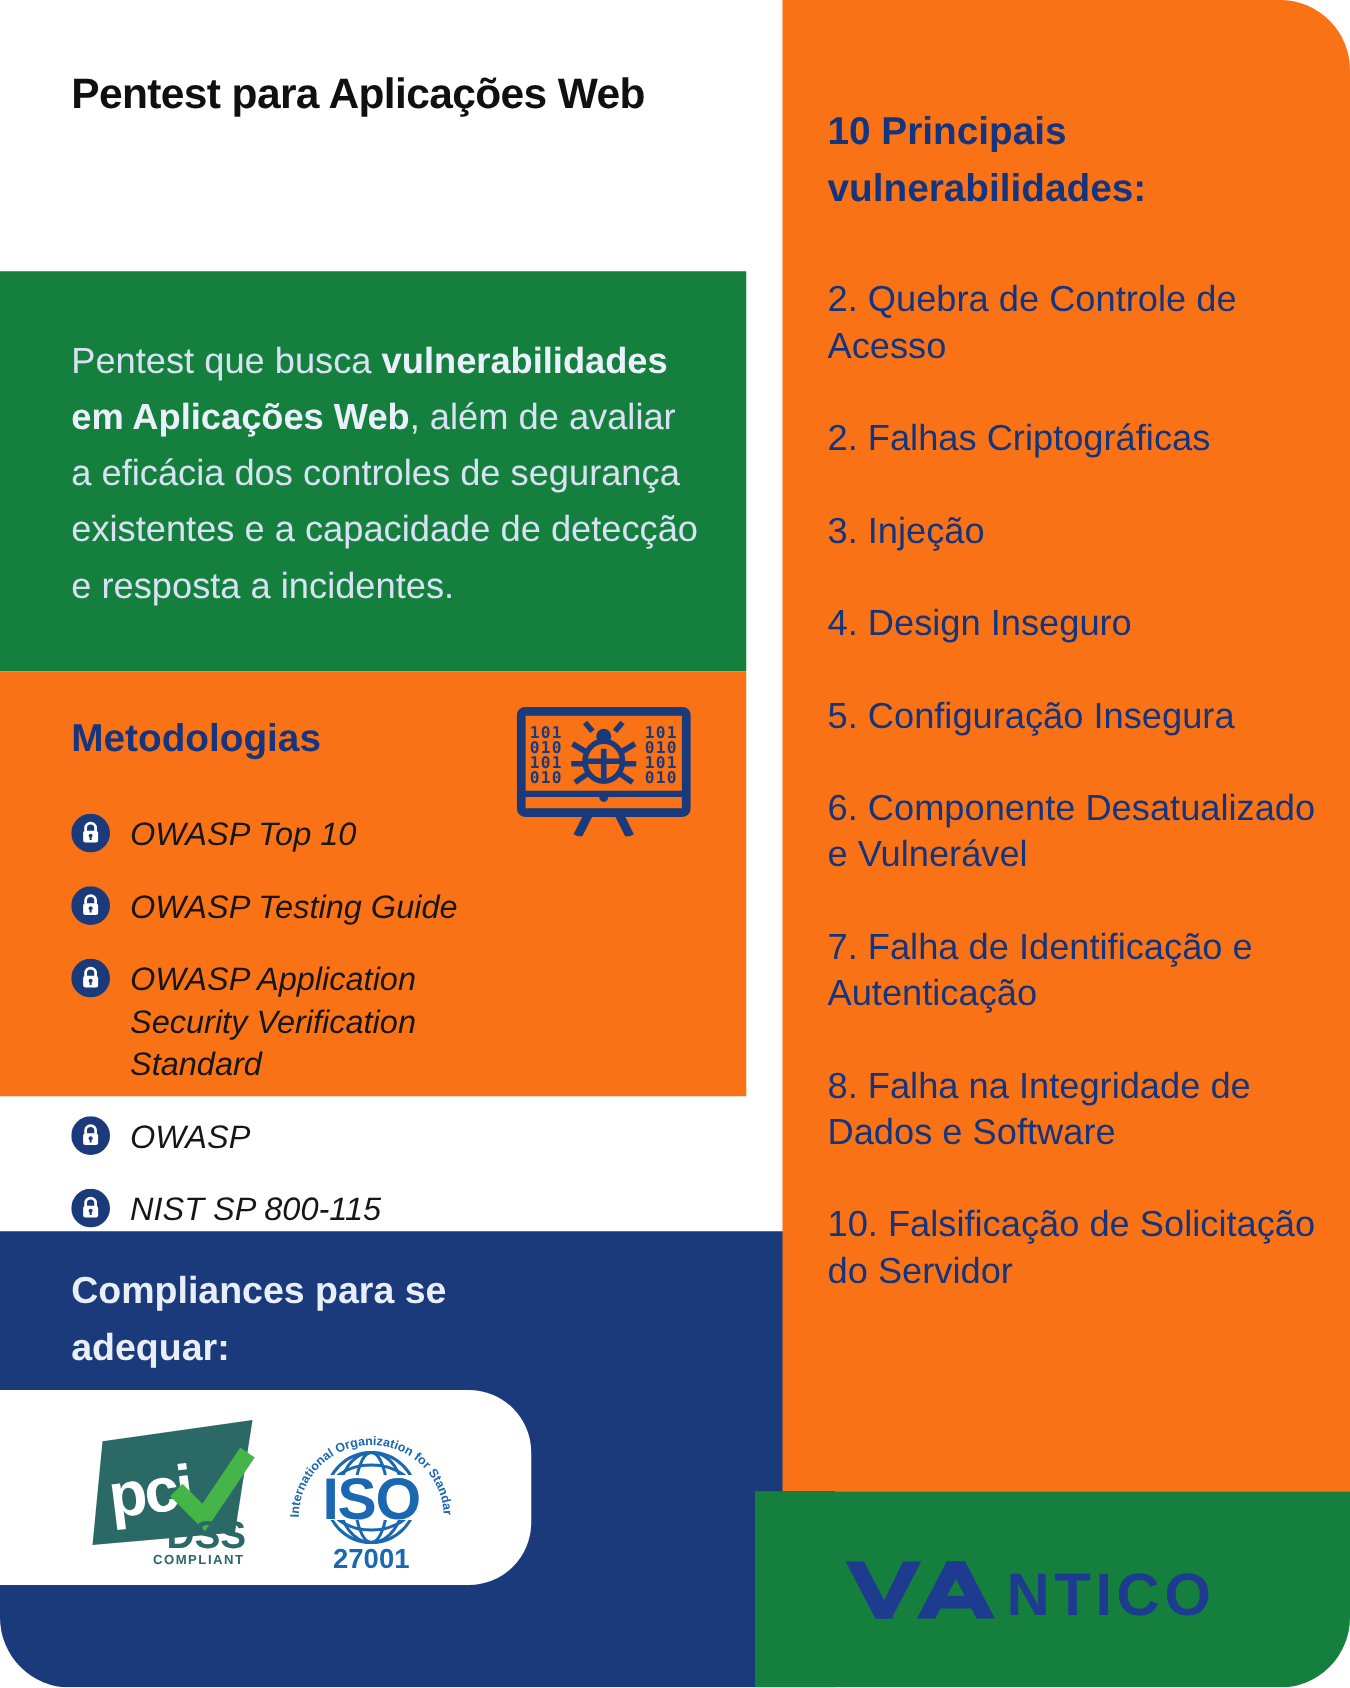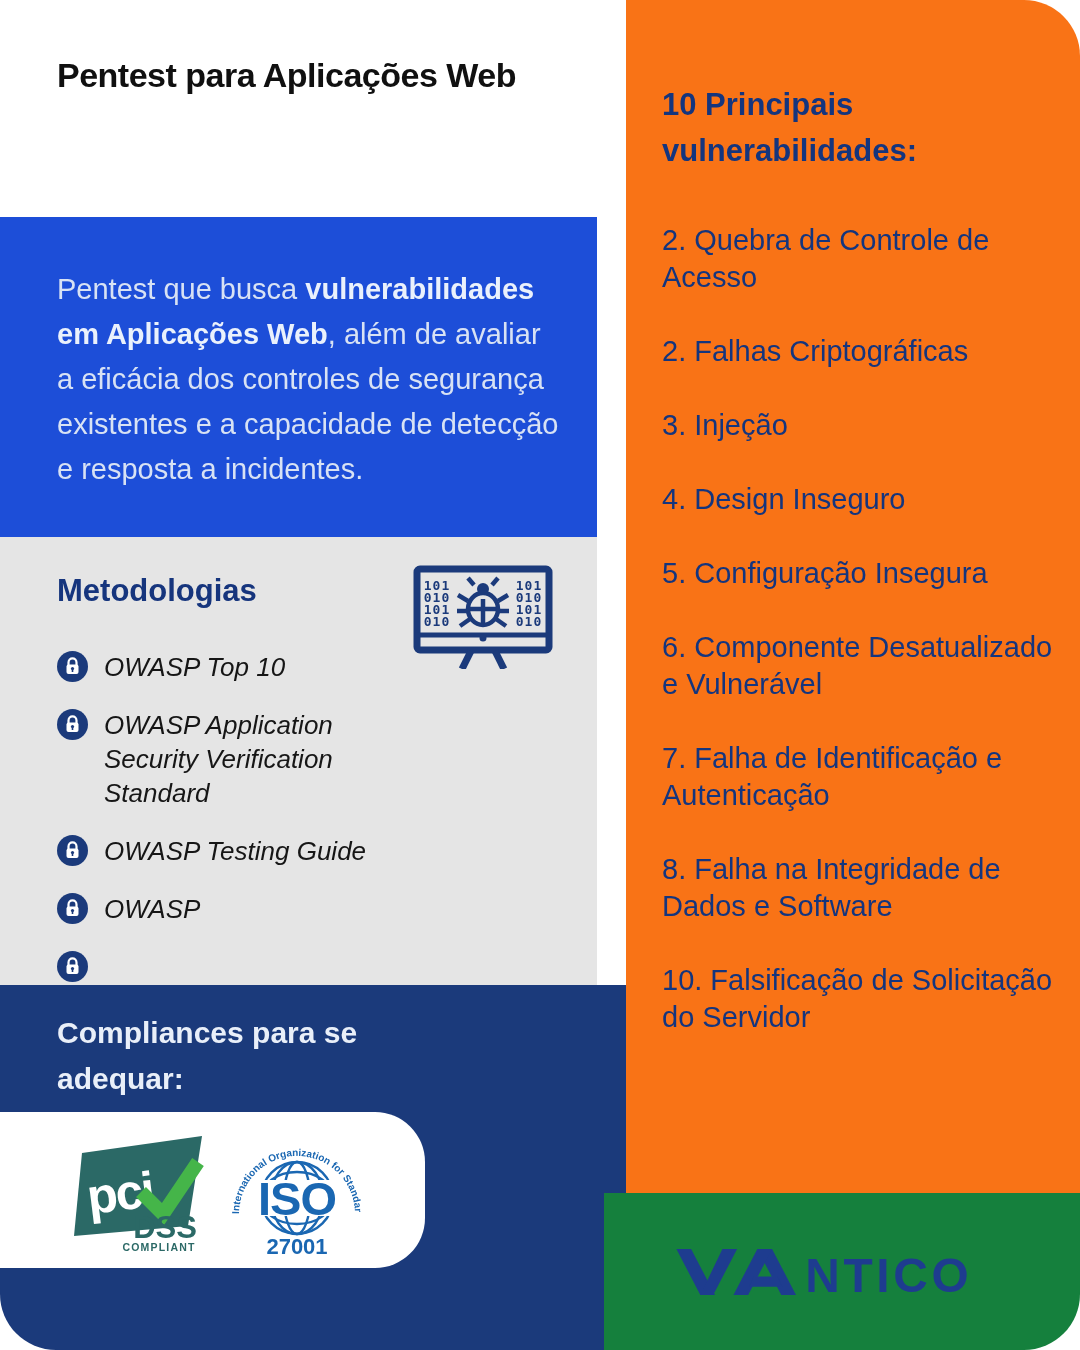--- a/index.html
+++ b/index.html
@@ -6,26 +6,26 @@
   .stage{width:1080px;height:1350px;position:relative;margin:0 auto;
          font-family:"Liberation Sans",sans-serif;}
   .card{position:absolute;inset:0;background:#ffffff;border-radius:56px;overflow:hidden;}
 
   
   .left-col{position:absolute;left:0;top:0;width:597px;height:1350px;background:#ffffff;}
 
   .main-title{position:absolute;left:57px;top:48px;width:500px;
               font-size:34px;line-height:54px;font-weight:700;color:#101010;letter-spacing:-.5px;}
 
-  .desc-box{position:absolute;left:0;top:217px;width:597px;height:320px;background:#1d4ed8;box-sizing:border-box;
+  .desc-box{position:absolute;left:0;top:217px;width:597px;height:320px;background:#15803d;box-sizing:border-box;
             padding:50px 38px 0 57px;}
   .desc-text{font-size:29px;line-height:45px;color:#D8E2F4;font-weight:400;}
   .desc-text b{color:#EAF1FC;font-weight:700;}
 
-  .methods{position:absolute;left:0;top:537px;width:597px;height:448px;background:#e5e5e5;}
+  .methods{position:absolute;left:0;top:537px;width:597px;height:340px;background:#f97316;}
   .methods-heading{position:absolute;left:57px;top:36px;font-size:31px;font-weight:700;color:#16357D;}
   .monitor-icon{position:absolute;left:413px;top:28px;width:140px;height:104px;}
   .methods-list{position:absolute;left:57px;top:113px;width:420px;}
   .m-item{display:flex;align-items:flex-start;gap:16px;margin-bottom:24px;font-style:italic;}
   .lock-badge{flex:0 0 auto;width:31px;height:31px;margin-top:1px;}
   .m-label{font-size:26px;line-height:34px;color:#161616;max-width:300px;}
 
   .compliance{position:absolute;left:0;top:985px;width:668px;height:365px;background:#1B3A7B;}
   .compliance-heading{position:absolute;left:57px;top:25px;width:350px;
                       font-size:30px;line-height:46px;font-weight:700;color:#E9EFF9;}
@@ -107,50 +107,51 @@
             <span class="m-label">OWASP Top 10</span>
           </div>
           <div class="m-item">
             <svg class="lock-badge" viewBox="0 0 31 31">
                 <circle cx="15.5" cy="15.5" r="15.5" fill="#1B3A7B"></circle>
                 <path d="M11.5 14v-2.6a4 4 0 0 1 8 0V14" fill="none" stroke="#fff" stroke-width="2.2"></path>
                 <rect x="9.5" y="13.5" width="12" height="9.5" rx="2" fill="#fff"></rect>
                 <circle cx="15.5" cy="17.5" r="1.6" fill="#1B3A7B"></circle>
                 <rect x="14.7" y="18" width="1.6" height="3" fill="#1B3A7B"></rect>
               </svg>
+            <span class="m-label">OWASP Testing Guide</span>
+          </div>
+          <div class="m-item">
+            <svg class="lock-badge" viewBox="0 0 31 31">
+                <circle cx="15.5" cy="15.5" r="15.5" fill="#1B3A7B"></circle>
+                <path d="M11.5 14v-2.6a4 4 0 0 1 8 0V14" fill="none" stroke="#fff" stroke-width="2.2"></path>
+                <rect x="9.5" y="13.5" width="12" height="9.5" rx="2" fill="#fff"></rect>
+                <circle cx="15.5" cy="17.5" r="1.6" fill="#1B3A7B"></circle>
+                <rect x="14.7" y="18" width="1.6" height="3" fill="#1B3A7B"></rect>
+              </svg>
             <span class="m-label">OWASP Application Security Verification Standard</span>
           </div>
           <div class="m-item">
             <svg class="lock-badge" viewBox="0 0 31 31">
                 <circle cx="15.5" cy="15.5" r="15.5" fill="#1B3A7B"></circle>
                 <path d="M11.5 14v-2.6a4 4 0 0 1 8 0V14" fill="none" stroke="#fff" stroke-width="2.2"></path>
                 <rect x="9.5" y="13.5" width="12" height="9.5" rx="2" fill="#fff"></rect>
                 <circle cx="15.5" cy="17.5" r="1.6" fill="#1B3A7B"></circle>
                 <rect x="14.7" y="18" width="1.6" height="3" fill="#1B3A7B"></rect>
               </svg>
-            <span class="m-label">OWASP Testing Guide</span>
-          </div>
-          <div class="m-item">
-            <svg class="lock-badge" viewBox="0 0 31 31">
-                <circle cx="15.5" cy="15.5" r="15.5" fill="#1B3A7B"></circle>
-                <path d="M11.5 14v-2.6a4 4 0 0 1 8 0V14" fill="none" stroke="#fff" stroke-width="2.2"></path>
-                <rect x="9.5" y="13.5" width="12" height="9.5" rx="2" fill="#fff"></rect>
-                <circle cx="15.5" cy="17.5" r="1.6" fill="#1B3A7B"></circle>
-                <rect x="14.7" y="18" width="1.6" height="3" fill="#1B3A7B"></rect>
-              </svg>
             <span class="m-label">OWASP</span>
           </div>
           <div class="m-item">
             <svg class="lock-badge" viewBox="0 0 31 31">
                 <circle cx="15.5" cy="15.5" r="15.5" fill="#1B3A7B"></circle>
                 <path d="M11.5 14v-2.6a4 4 0 0 1 8 0V14" fill="none" stroke="#fff" stroke-width="2.2"></path>
                 <rect x="9.5" y="13.5" width="12" height="9.5" rx="2" fill="#fff"></rect>
                 <circle cx="15.5" cy="17.5" r="1.6" fill="#1B3A7B"></circle>
                 <rect x="14.7" y="18" width="1.6" height="3" fill="#1B3A7B"></rect>
               </svg>
+            <span class="m-label">NIST SP 800-115</span>
           </div>
         </div>
       </div>
 
       <div class="compliance">
         <h2 class="compliance-heading" style="margin:0">Compliances para se adequar:</h2>
 
         <div class="logo-pill">
 
           <svg class="pci-logo" width="152" height="128" viewBox="0 0 152 128">

